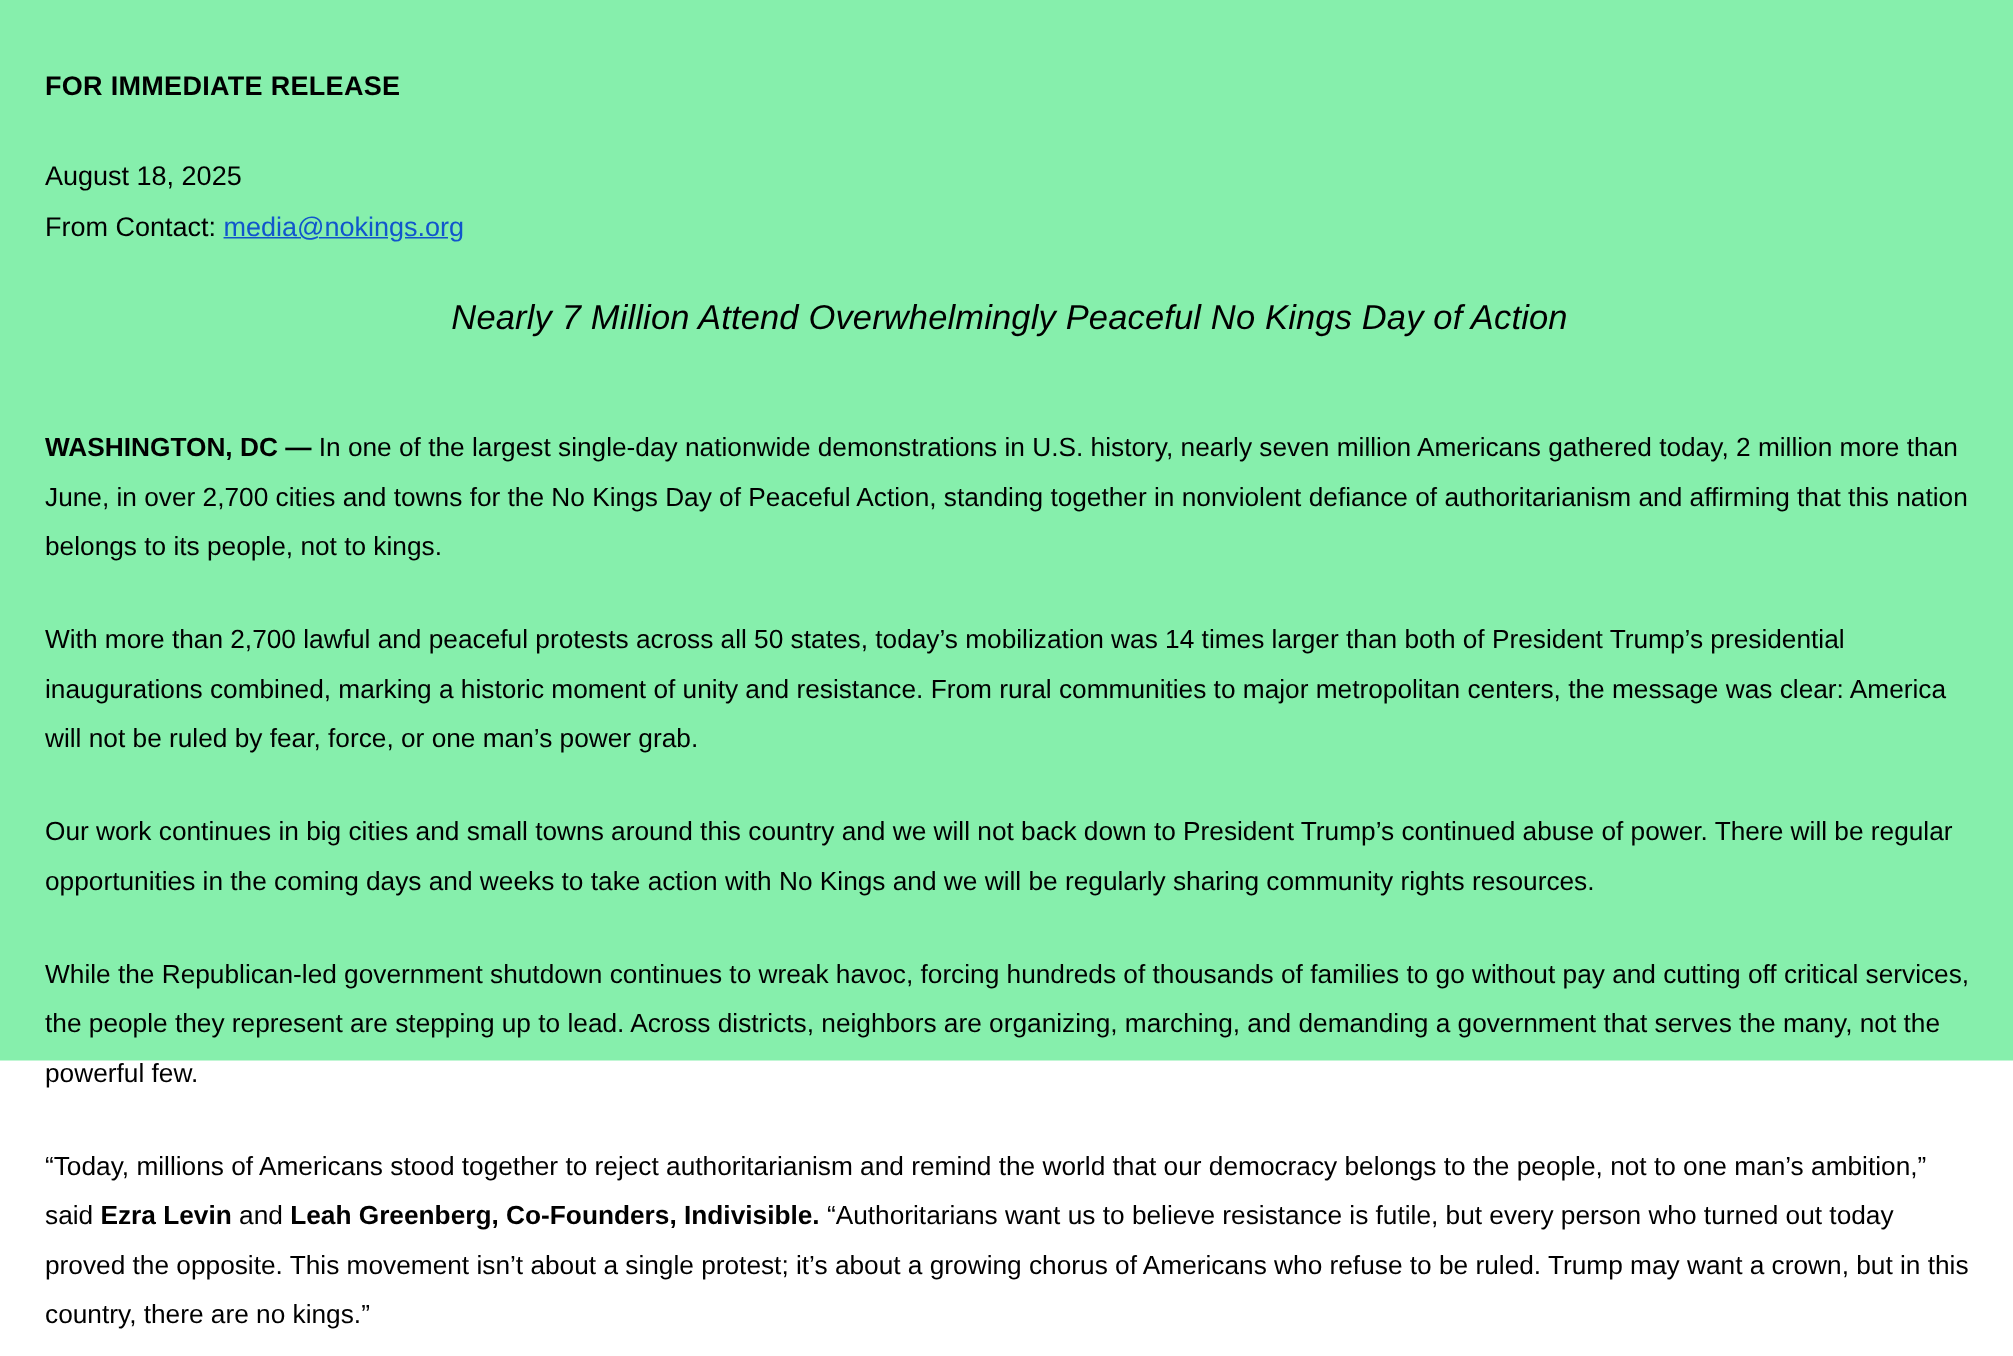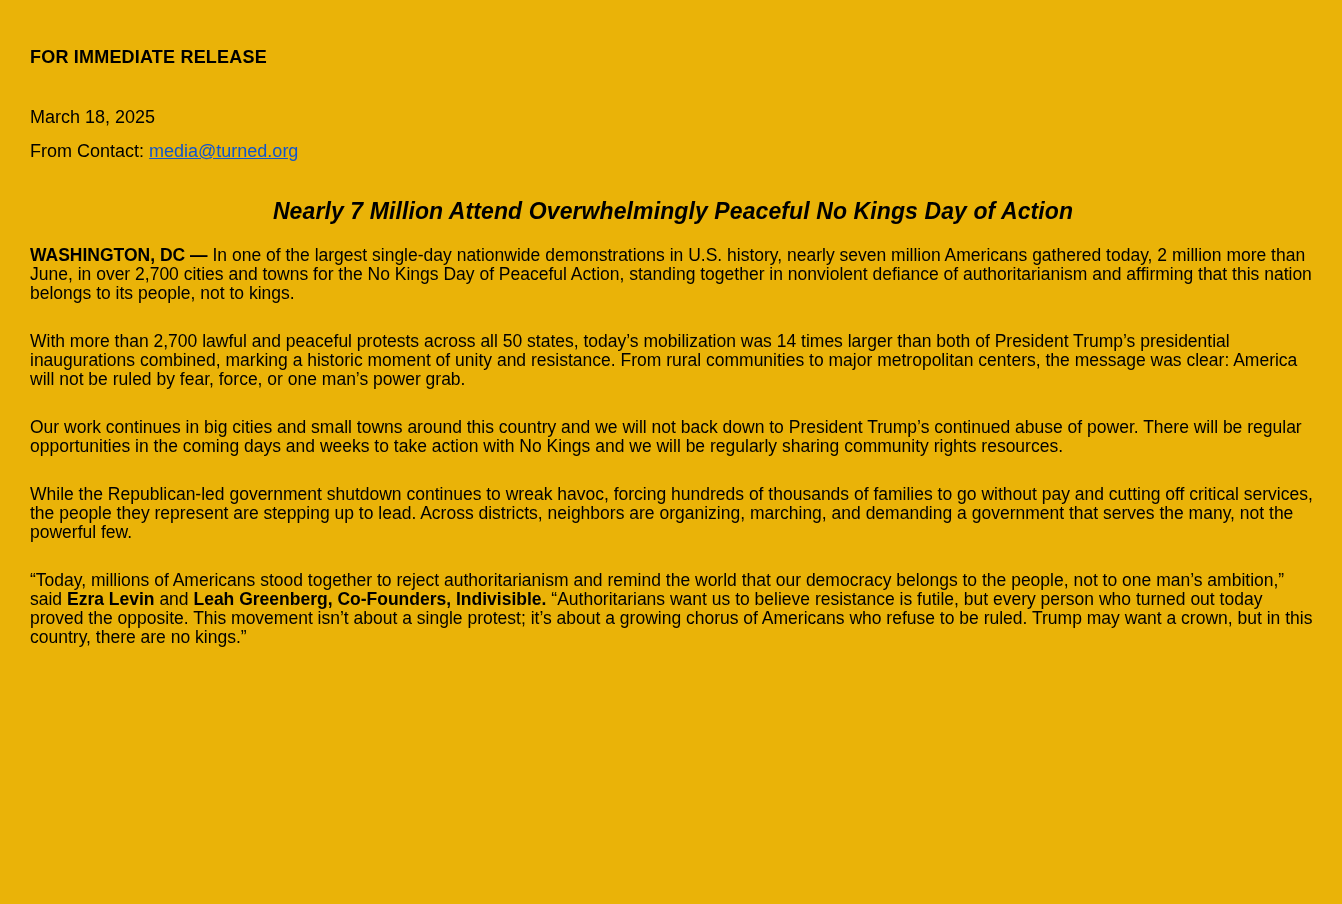--- a/index.html
+++ b/index.html
@@ -6,22 +6,22 @@
   html, body { background: #ffffff; }
   body {
     width: 1342px;
     height: 904px;
     overflow: hidden;
     font-family: "Liberation Sans", "DejaVu Sans", sans-serif;
     color: #000000;
   }
   .page {
     width: 1342px;
-    height: 904px;
-    background: #eab308;
+    height: 707px;
+    background: #86efac;
     padding: 43px 26px 0 30px;
   }
   .release-label {
     font-size: 18px;
     font-weight: bold;
     line-height: 29px;
     letter-spacing: 0.2px;
     margin-bottom: 28px;
   }
   .date-line {
@@ -33,45 +33,45 @@
     line-height: 34px;
     margin-bottom: 28px;
   }
   .email-link {
     color: #1155CC;
     text-decoration: underline;
     cursor: pointer;
   }
   .headline {
     font-size: 23px;
-    font-weight: bold;
+    font-weight: normal;
     font-style: italic;
     text-align: center;
     line-height: 30px;
-    margin-bottom: 20px;
+    margin-bottom: 56px;
     letter-spacing: 0.1px;
   }
   .para {
     font-size: 17.5px;
-    line-height: 19px;
+    line-height: 33px;
     margin-bottom: 29px;
   }
   .para.bold { font-weight: bold; }
   .para b, .para strong { font-weight: bold; }
 </style>
 </head>
 <body>
 
 <div class="page">
 
   <p class="release-label">FOR IMMEDIATE RELEASE</p>
 
-  <p class="date-line">March 18, 2025</p>
+  <p class="date-line">August 18, 2025</p>
 
-  <p class="contact-line"><span>From Contact: </span><a href="#" class="email-link">media@turned.org</a></p>
+  <p class="contact-line"><span>From Contact: </span><a href="#" class="email-link">media@nokings.org</a></p>
 
   <h1 class="headline">Nearly 7 Million Attend Overwhelmingly Peaceful No Kings Day of Action</h1>
 
   <p class="para"><strong>WASHINGTON, DC — </strong><span>In one of the largest single-day nationwide demonstrations in U.S. history, nearly seven million Americans gathered today, 2 million more than June, in over 2,700 cities and towns for the No Kings Day of Peaceful Action, standing together in nonviolent defiance of authoritarianism and affirming that this nation belongs to its people, not to kings.</span></p>
 
   <p class="para">With more than 2,700 lawful and peaceful protests across all 50 states, today’s mobilization was 14 times larger than both of President Trump’s presidential inaugurations combined, marking a historic moment of unity and resistance. From rural communities to major metropolitan centers, the message was clear: America will not be ruled by fear, force, or one man’s power grab.</p>
 
   <p class="para">Our work continues in big cities and small towns around this country and we will not back down to President Trump’s continued abuse of power. There will be regular opportunities in the coming days and weeks to take action with No Kings and we will be regularly sharing community rights resources.</p>
 
   <p class="para">While the Republican-led government shutdown continues to wreak havoc, forcing hundreds of thousands of families to go without pay and cutting off critical services, the people they represent are stepping up to lead. Across districts, neighbors are organizing, marching, and demanding a government that serves the many, not the powerful few.</p>

